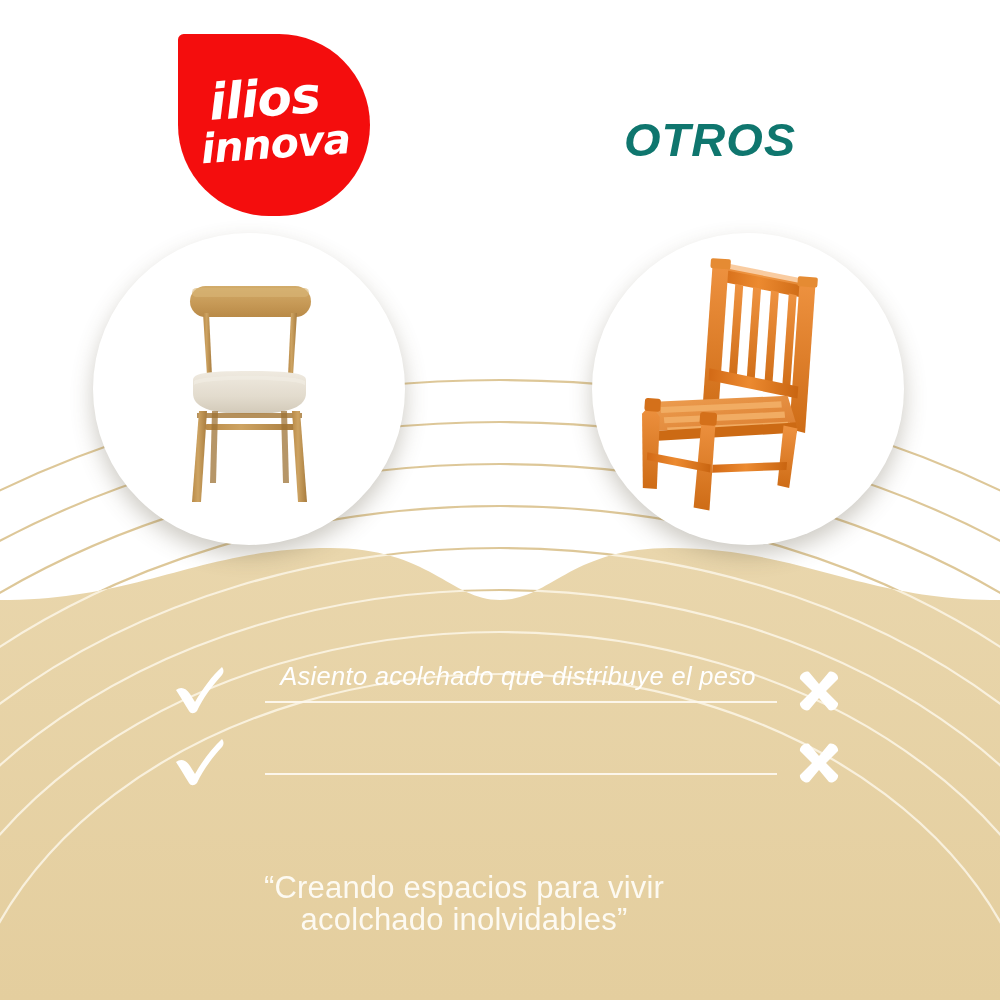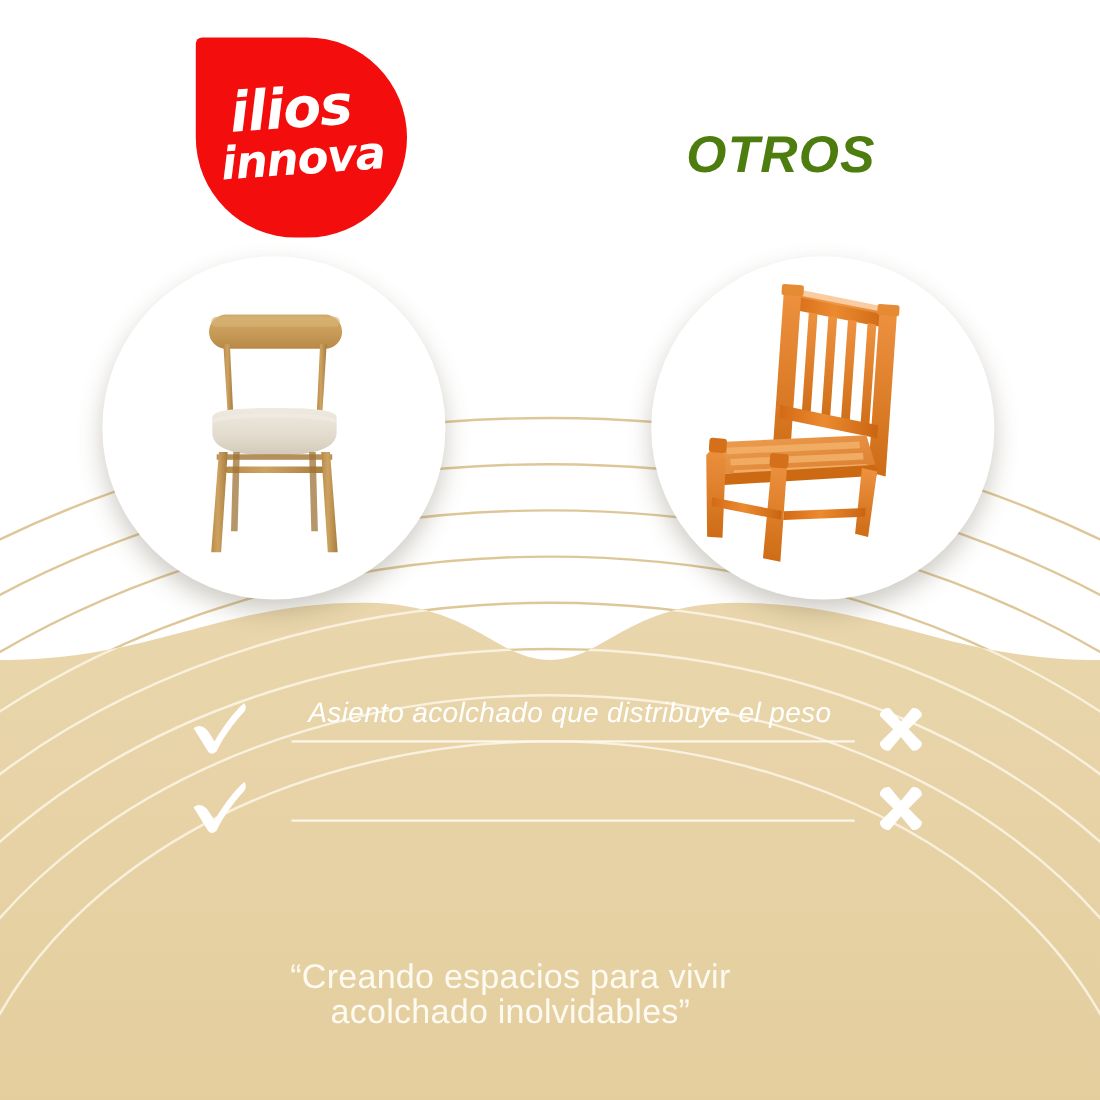--- a/index.html
+++ b/index.html
@@ -67,21 +67,21 @@
     transform: rotate(-4deg);
   }
 
   
   #otros-heading {
     position: absolute;
     left: 560px;
     top: 112px;
     width: 300px;
     text-align: center;
-    color: #4d7c0f;
+    color: #0f766e;
     font-family: "Liberation Sans", sans-serif;
     font-weight: bold;
     font-style: italic;
     font-size: 47px;
     letter-spacing: 1px;
   }
 
   
   .product-circle {
     position: absolute;
@@ -98,21 +98,21 @@
     position: absolute;
     inset: 0;
     width: 100%;
     height: 100%;
   }
 
   
   #feature-list {
     position: absolute;
     left: 0;
-    top: 628px;
+    top: 656px;
     width: 964px;
   }
   .feature-row {
     position: relative;
     height: 72px;
     display: flex;
     align-items: center;
   }
   .mark-check {
     position: absolute;

